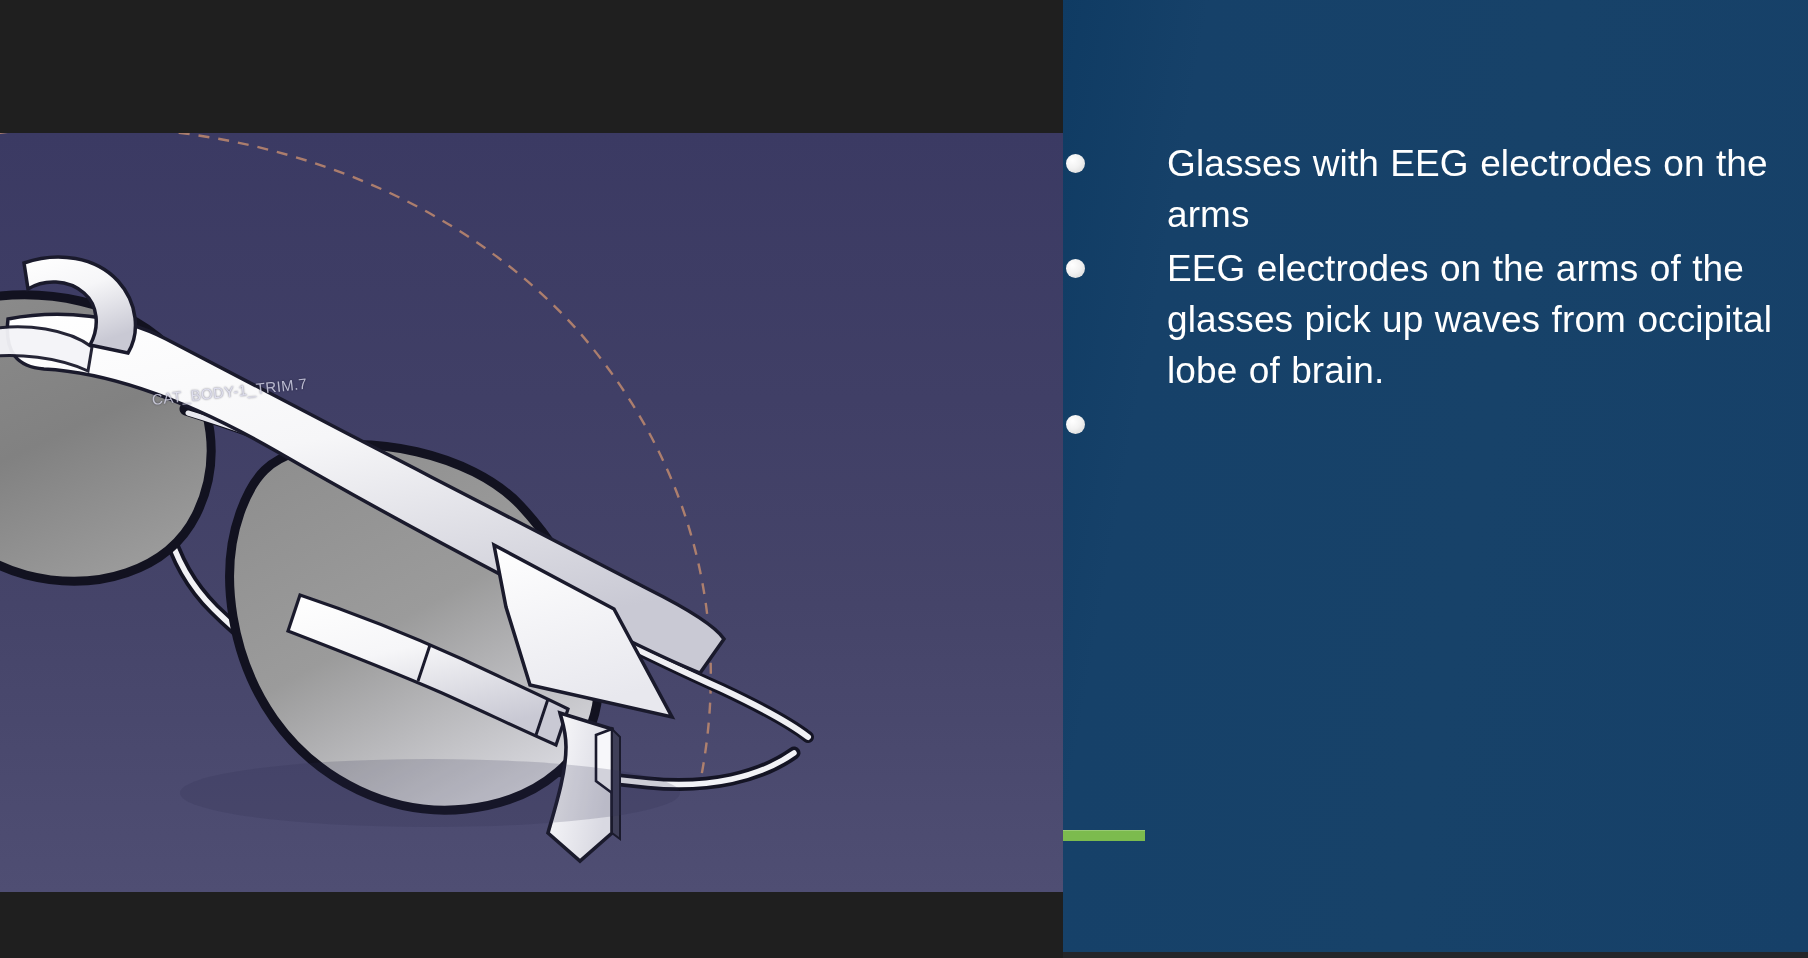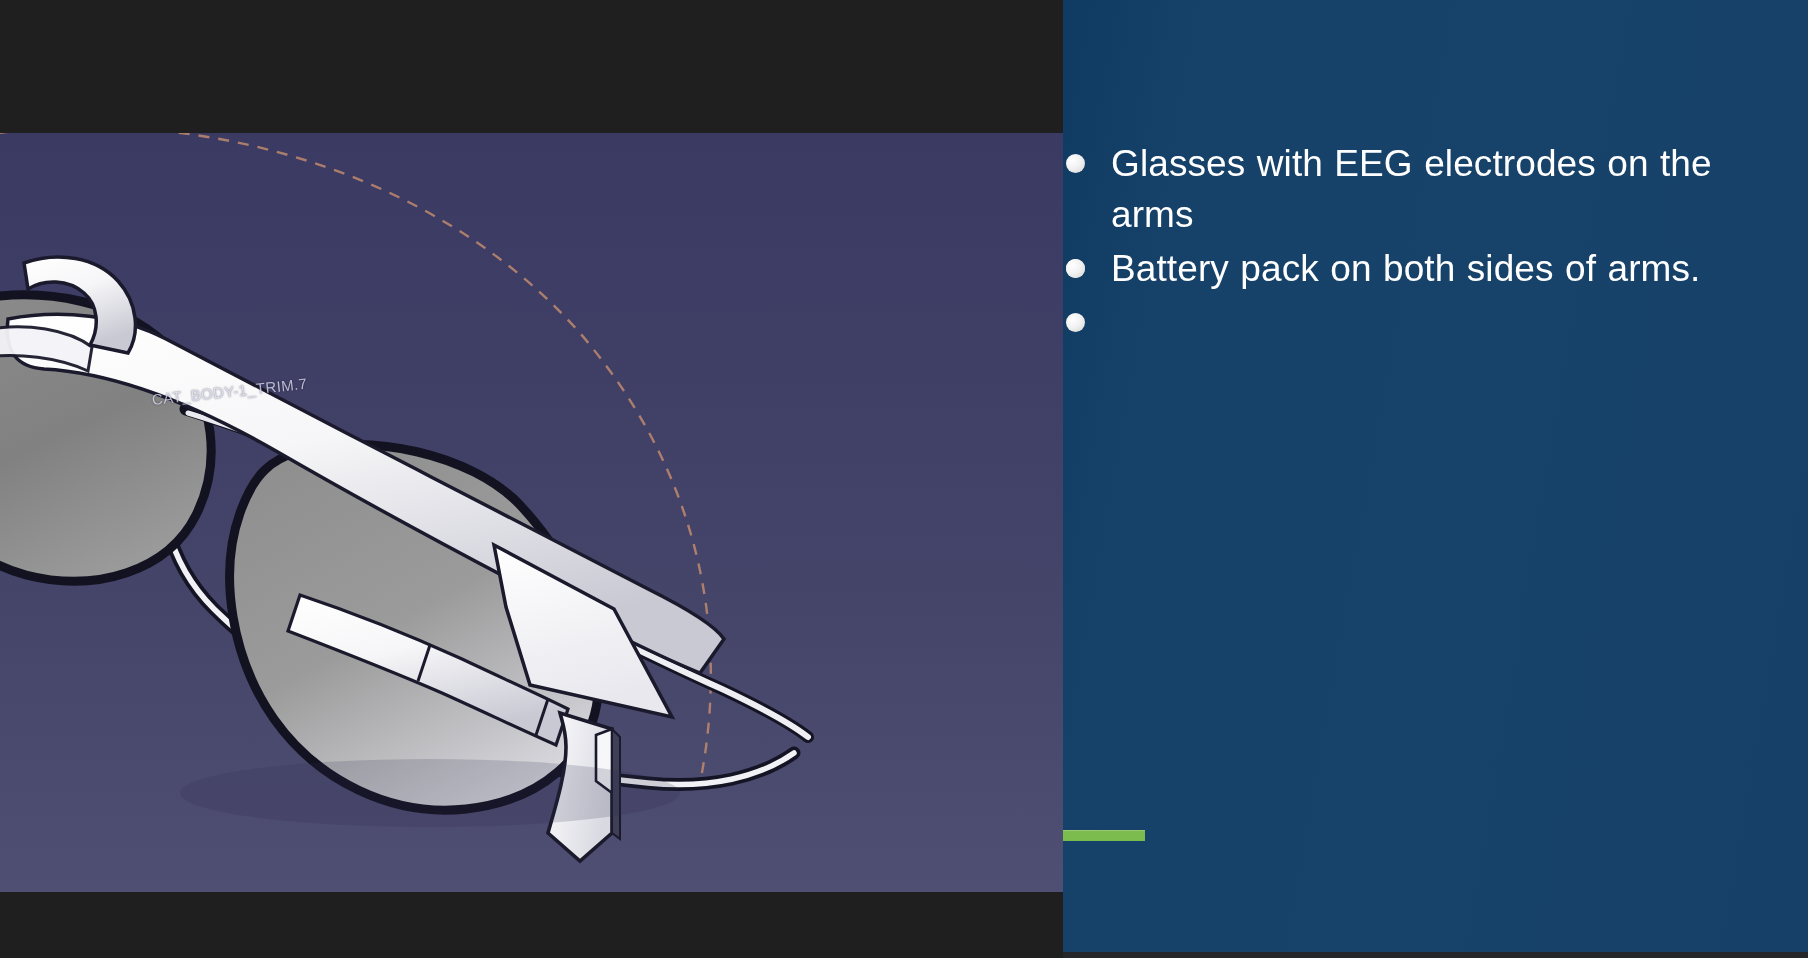--- a/index.html
+++ b/index.html
@@ -103,21 +103,21 @@
     left: 0;
     top: 138px;
     width: 745px;
     list-style: none;
     margin: 0;
     padding: 0;
   }
   .bullet-row {
     position: relative;
     display: block;
-    padding: 0 24px 0 48px;
+    padding: 0 24px 0 104px;
     margin: 0 0 3px 0;
   }
   .bullet-dot {
     position: absolute;
     left: 3px;
     top: 16px;
     width: 19px;
     height: 19px;
     border-radius: 50%;
     background: radial-gradient(circle at 34% 32%, #ffffff 0%, #f2f2f2 45%, #d4d4d4 100%);
@@ -271,26 +271,23 @@
 
     <ul id="bullet-list">
 
       <li class="bullet-row">
         <span class="bullet-dot"></span>
         <span class="bullet-text">Glasses with EEG electrodes on the arms</span>
       </li>
 
       <li class="bullet-row">
         <span class="bullet-dot"></span>
+        <span class="bullet-text">EEG electrodes on the arms of the glasses pick up waves from occipital lobe of brain.</span>
       </li>
 
-      <li class="bullet-row">
-        <span class="bullet-dot"></span>
-        <span class="bullet-text">Battery pack on both sides of arms.</span>
-      </li>
 
 
       <li class="bullet-row">
         <span class="bullet-dot"></span>
       </li>
 
     </ul>
 
     <div id="accent-bar"></div>
   </div>

